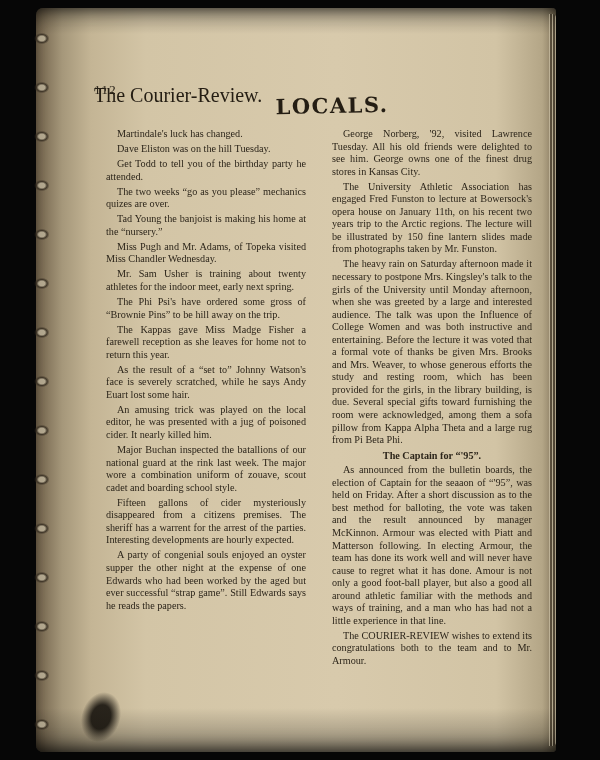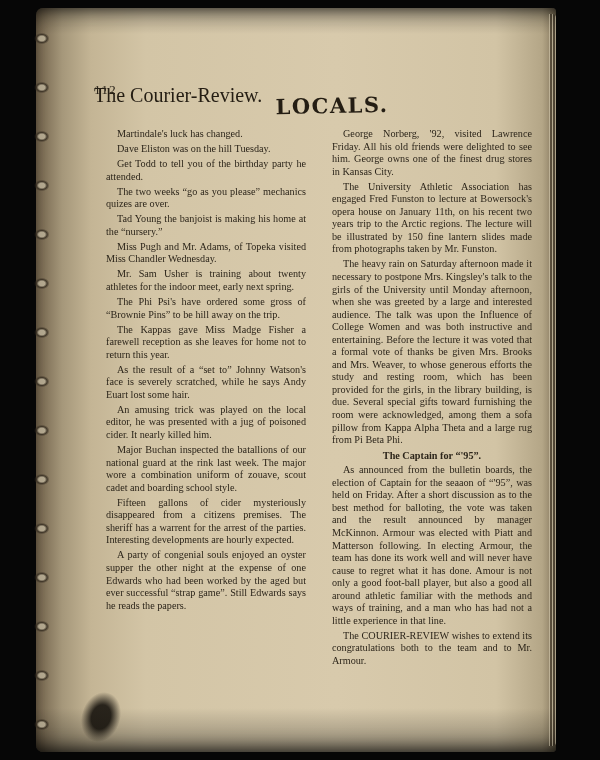--- a/index.html
+++ b/index.html
@@ -81,21 +81,21 @@
       <p>Mr. Sam Usher is training about twenty athletes for the indoor meet, early next spring.</p>
       <p>The Phi Psi's have ordered some gross of “Brownie Pins” to be hill away on the trip.</p>
       <p>The Kappas gave Miss Madge Fisher a farewell reception as she leaves for home not to return this year.</p>
       <p>As the result of a “set to” Johnny Watson's face is severely scratched, while he says Andy Euart lost some hair.</p>
       <p>An amusing trick was played on the local editor, he was presented with a jug of poisoned cider.  It nearly killed him.</p>
       <p>Major Buchan inspected the batallions of our national guard at the rink last week.  The major wore a combination uniform of zouave, scout cadet and boarding school style.</p>
       <p>Fifteen gallons of cider mysteriously disappeared from a citizens premises.  The sheriff has a warrent for the arrest of the parties.  Interesting developments are hourly expected.</p>
       <p>A party of congenial souls enjoyed an oyster supper the other night at the expense of one Edwards who had been worked by the aged but ever successful “strap game”.  Still Edwards says he reads the papers.</p>
     </div>
     <div class="col">
-      <p>George Norberg, '92, visited Lawrence Friday.  All his old friends were delighted to see him.  George owns one of the finest drug stores in Kansas City.</p>
+      <p>George Norberg, '92, visited Lawrence Tuesday.  All his old friends were delighted to see him.  George owns one of the finest drug stores in Kansas City.</p>
       <p>The University Athletic Association has engaged Fred Funston to lecture at Bowersock's opera house on January 11th, on his recent two years trip to the Arctic regions.  The lecture will be illustrated by 150 fine lantern slides made from photographs taken by Mr. Funston.</p>
       <p>The heavy rain on Saturday afternoon made it necessary to postpone Mrs. Kingsley's talk to the girls of the University until Monday afternoon, when she was greeted by a large and interested audience.  The talk was upon the Influence of College Women and was both instructive and entertaining.  Before the lecture it was voted that a formal vote of thanks be given Mrs. Brooks and Mrs. Weaver, to whose generous efforts the study and resting room, which has been provided for the girls, in the library building, is due.  Several special gifts toward furnishing the room were acknowledged, among them a sofa pillow from Kappa Alpha Theta and a large rug from Pi Beta Phi.</p>
       <p class="sub">The Captain for “'95”.</p>
       <p>As announced from the bulletin boards, the election of Captain for the seaaon of “'95”, was held on Friday.  After a short discussion as to the best method for balloting, the vote was taken and the result announced by manager McKinnon.  Armour was elected with Piatt and Matterson following.  In electing Armour, the team has done its work well and will never have cause to regret what it has done.  Amour is not only a good foot-ball player, but also a good all around athletic familiar with the methods and ways of training, and a man who has had not a little experience in that line.</p>
       <p>The COURIER-REVIEW wishes to extend its congratulations both to the team and to Mr. Armour.</p>
     </div>
   </div>
 </div>
 
 <div class="binding-rings"></div>

